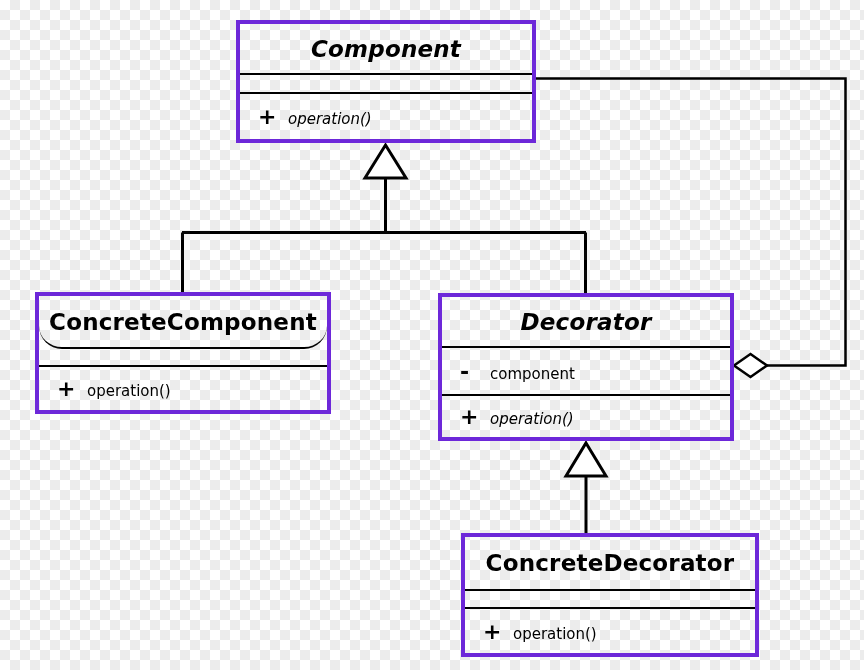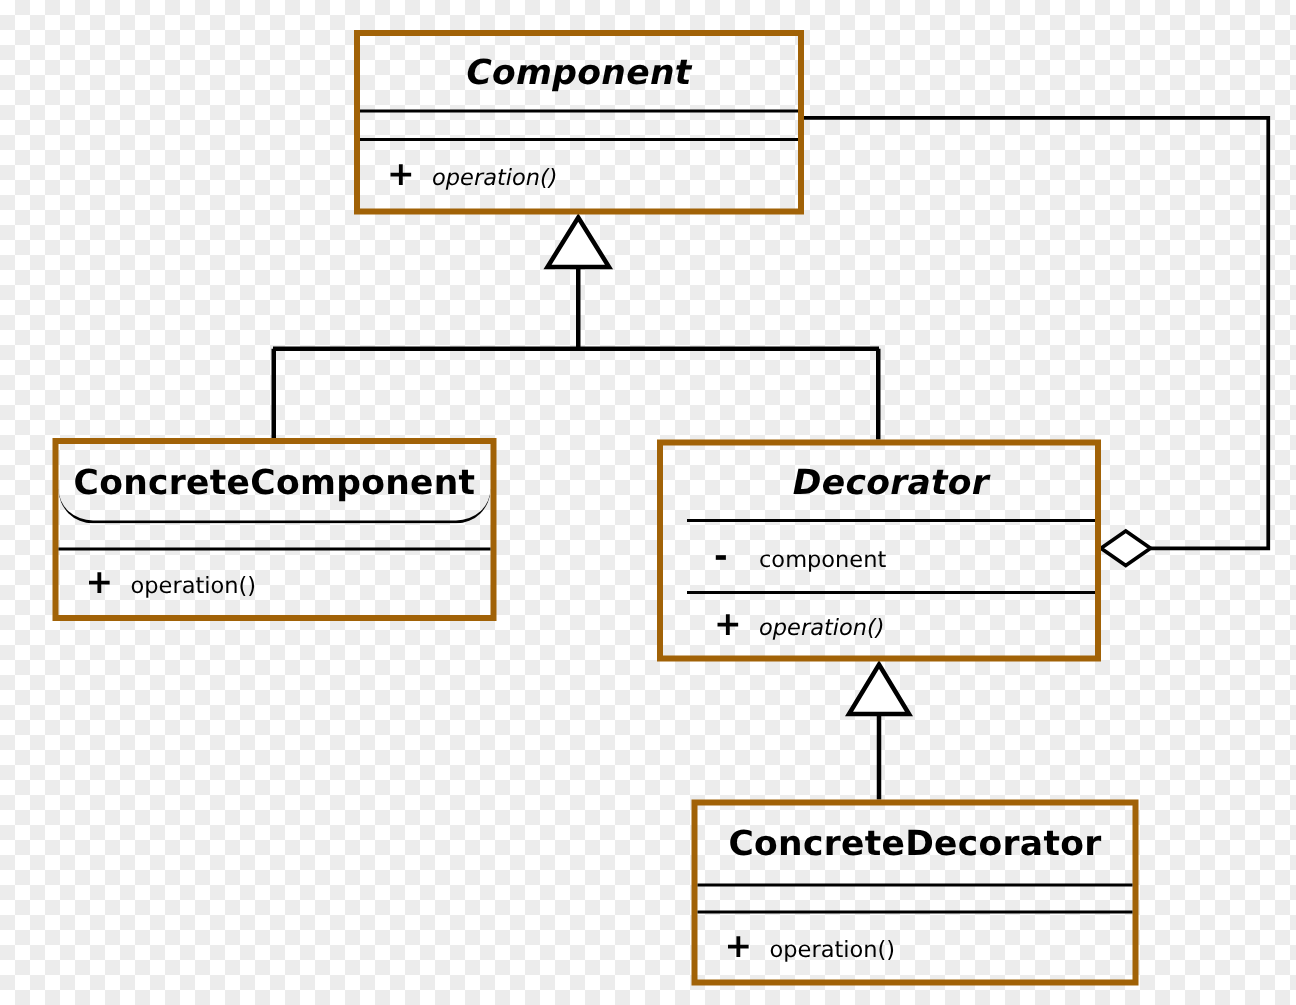--- a/index.html
+++ b/index.html
@@ -30,21 +30,21 @@
     top: 0;
     width: 864px;
     height: 670px;
     pointer-events: none;
   }
 
   
   .uml-class {
     position: absolute;
     box-sizing: border-box;
-    border: 4px solid #a16207;
+    border: 4px solid #6d28d9;
     background: transparent;
     display: flex;
     flex-direction: column;
     z-index: 2;
   }
   .compartment {
     box-sizing: border-box;
     display: flex;
     align-items: center;
     position: relative;
@@ -99,21 +99,21 @@
   #cls-component      { left: 236px; top: 20px;  width: 300px; height: 123px; }
   #cls-component .title { height: 51px; }
   #cls-component .attrs { height: 19px; }
   #cls-component .ops   { flex: 1; }
 
   #cls-concretecomponent      { left: 35px;  top: 292px; width: 296px; height: 122px; }
   #cls-concretecomponent .title { height: 53px; border-radius: 23px; }
   #cls-concretecomponent .attrs { height: 18px; }
   #cls-concretecomponent .ops   { flex: 1; }
 
-  #cls-decorator      { left: 438px; top: 293px; width: 296px; height: 148px; padding-left: 16px; }
+  #cls-decorator      { left: 438px; top: 293px; width: 296px; height: 148px; }
   #cls-decorator .title { height: 51px; }
   #cls-decorator .attrs { height: 48px; }
   #cls-decorator .ops   { flex: 1; }
 
   #cls-concretedecorator      { left: 437px; top: 533px; width: 298px; height: 124px; margin-left: 24px; }
   #cls-concretedecorator .title { height: 54px; }
   #cls-concretedecorator .attrs { height: 18px; }
   #cls-concretedecorator .ops   { flex: 1; }
 </style>
 </head>

